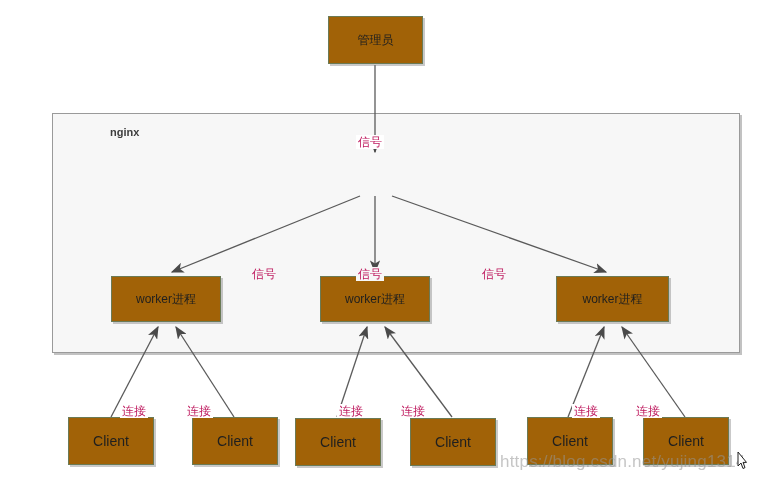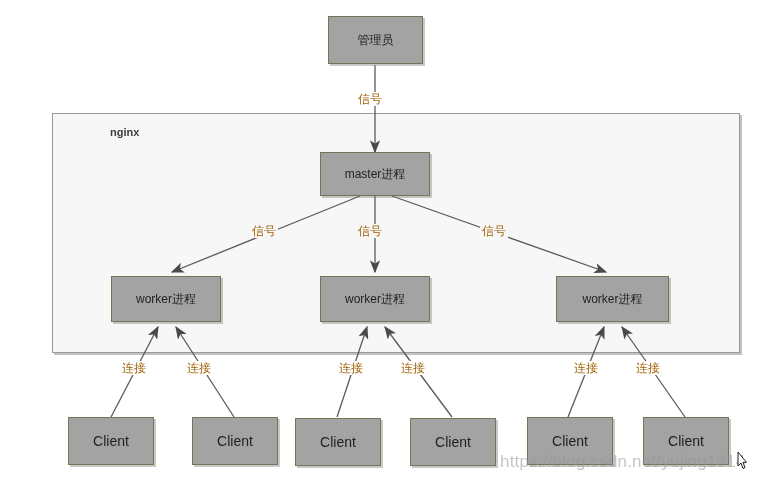--- a/index.html
+++ b/index.html
@@ -35,39 +35,40 @@
   .container-label {
     position: absolute;
     font-size: 11px;
     color: #3d3d3d;
     white-space: nowrap;
     font-weight: bold;
   }
   .node {
     position: absolute;
     box-sizing: border-box;
-    background: #a3a3a3;
+    background: #a16207;
     border: 1px solid #6b7a55;
     box-shadow: 2px 2px 0 rgba(120,120,120,0.4);
     display: flex;
     align-items: center;
     justify-content: center;
     font-size: 12px;
     color: #1f1f1f;
     white-space: nowrap;
   }
   .node.client { font-size: 14px; }
   .edge-label {
     position: absolute;
     font-size: 12px;
-    color: #a16207;
+    color: #be185d;
     background: #ffffff;
     padding: 0 2px;
     white-space: nowrap;
     line-height: 14px;
+    margin-top: 43px;
   }
   .edge-label.on-gray { background: #f7f7f7; }
   svg.edges {
     position: absolute;
     left: 0; top: 0;
     width: 781px;
     height: 482px;
     pointer-events: none;
   }
   #watermark {
@@ -116,21 +117,20 @@
 
     <line x1="337" y1="417" x2="367" y2="327" stroke="#5a5a5a" stroke-width="1.3" marker-end="url(#arrowhead)"></line>
     <line x1="452" y1="417" x2="385" y2="327" stroke="#5a5a5a" stroke-width="1.3" marker-end="url(#arrowhead)"></line>
 
     <line x1="568" y1="417" x2="604" y2="327" stroke="#5a5a5a" stroke-width="1.3" marker-end="url(#arrowhead)"></line>
     <line x1="685" y1="417" x2="622" y2="327" stroke="#5a5a5a" stroke-width="1.3" marker-end="url(#arrowhead)"></line>
   </svg>
 
   <div class="node" style="left:328px; top:16px; width:95px; height:48px;">管理员</div>
 
-  <div class="node" style="left:320px; top:152px; width:110px; height:44px;">master进程</div>
 
   <div class="node" style="left:111px; top:276px; width:110px; height:46px;">worker进程</div>
   <div class="node" style="left:320px; top:276px; width:110px; height:46px;">worker进程</div>
   <div class="node" style="left:556px; top:276px; width:113px; height:46px;">worker进程</div>
 
   <div class="node client" style="left:68px; top:417px; width:86px; height:48px;">Client</div>
   <div class="node client" style="left:192px; top:417px; width:86px; height:48px;">Client</div>
   <div class="node client" style="left:295px; top:418px; width:86px; height:48px;">Client</div>
   <div class="node client" style="left:410px; top:418px; width:86px; height:48px;">Client</div>
   <div class="node client" style="left:527px; top:417px; width:86px; height:48px;">Client</div>

